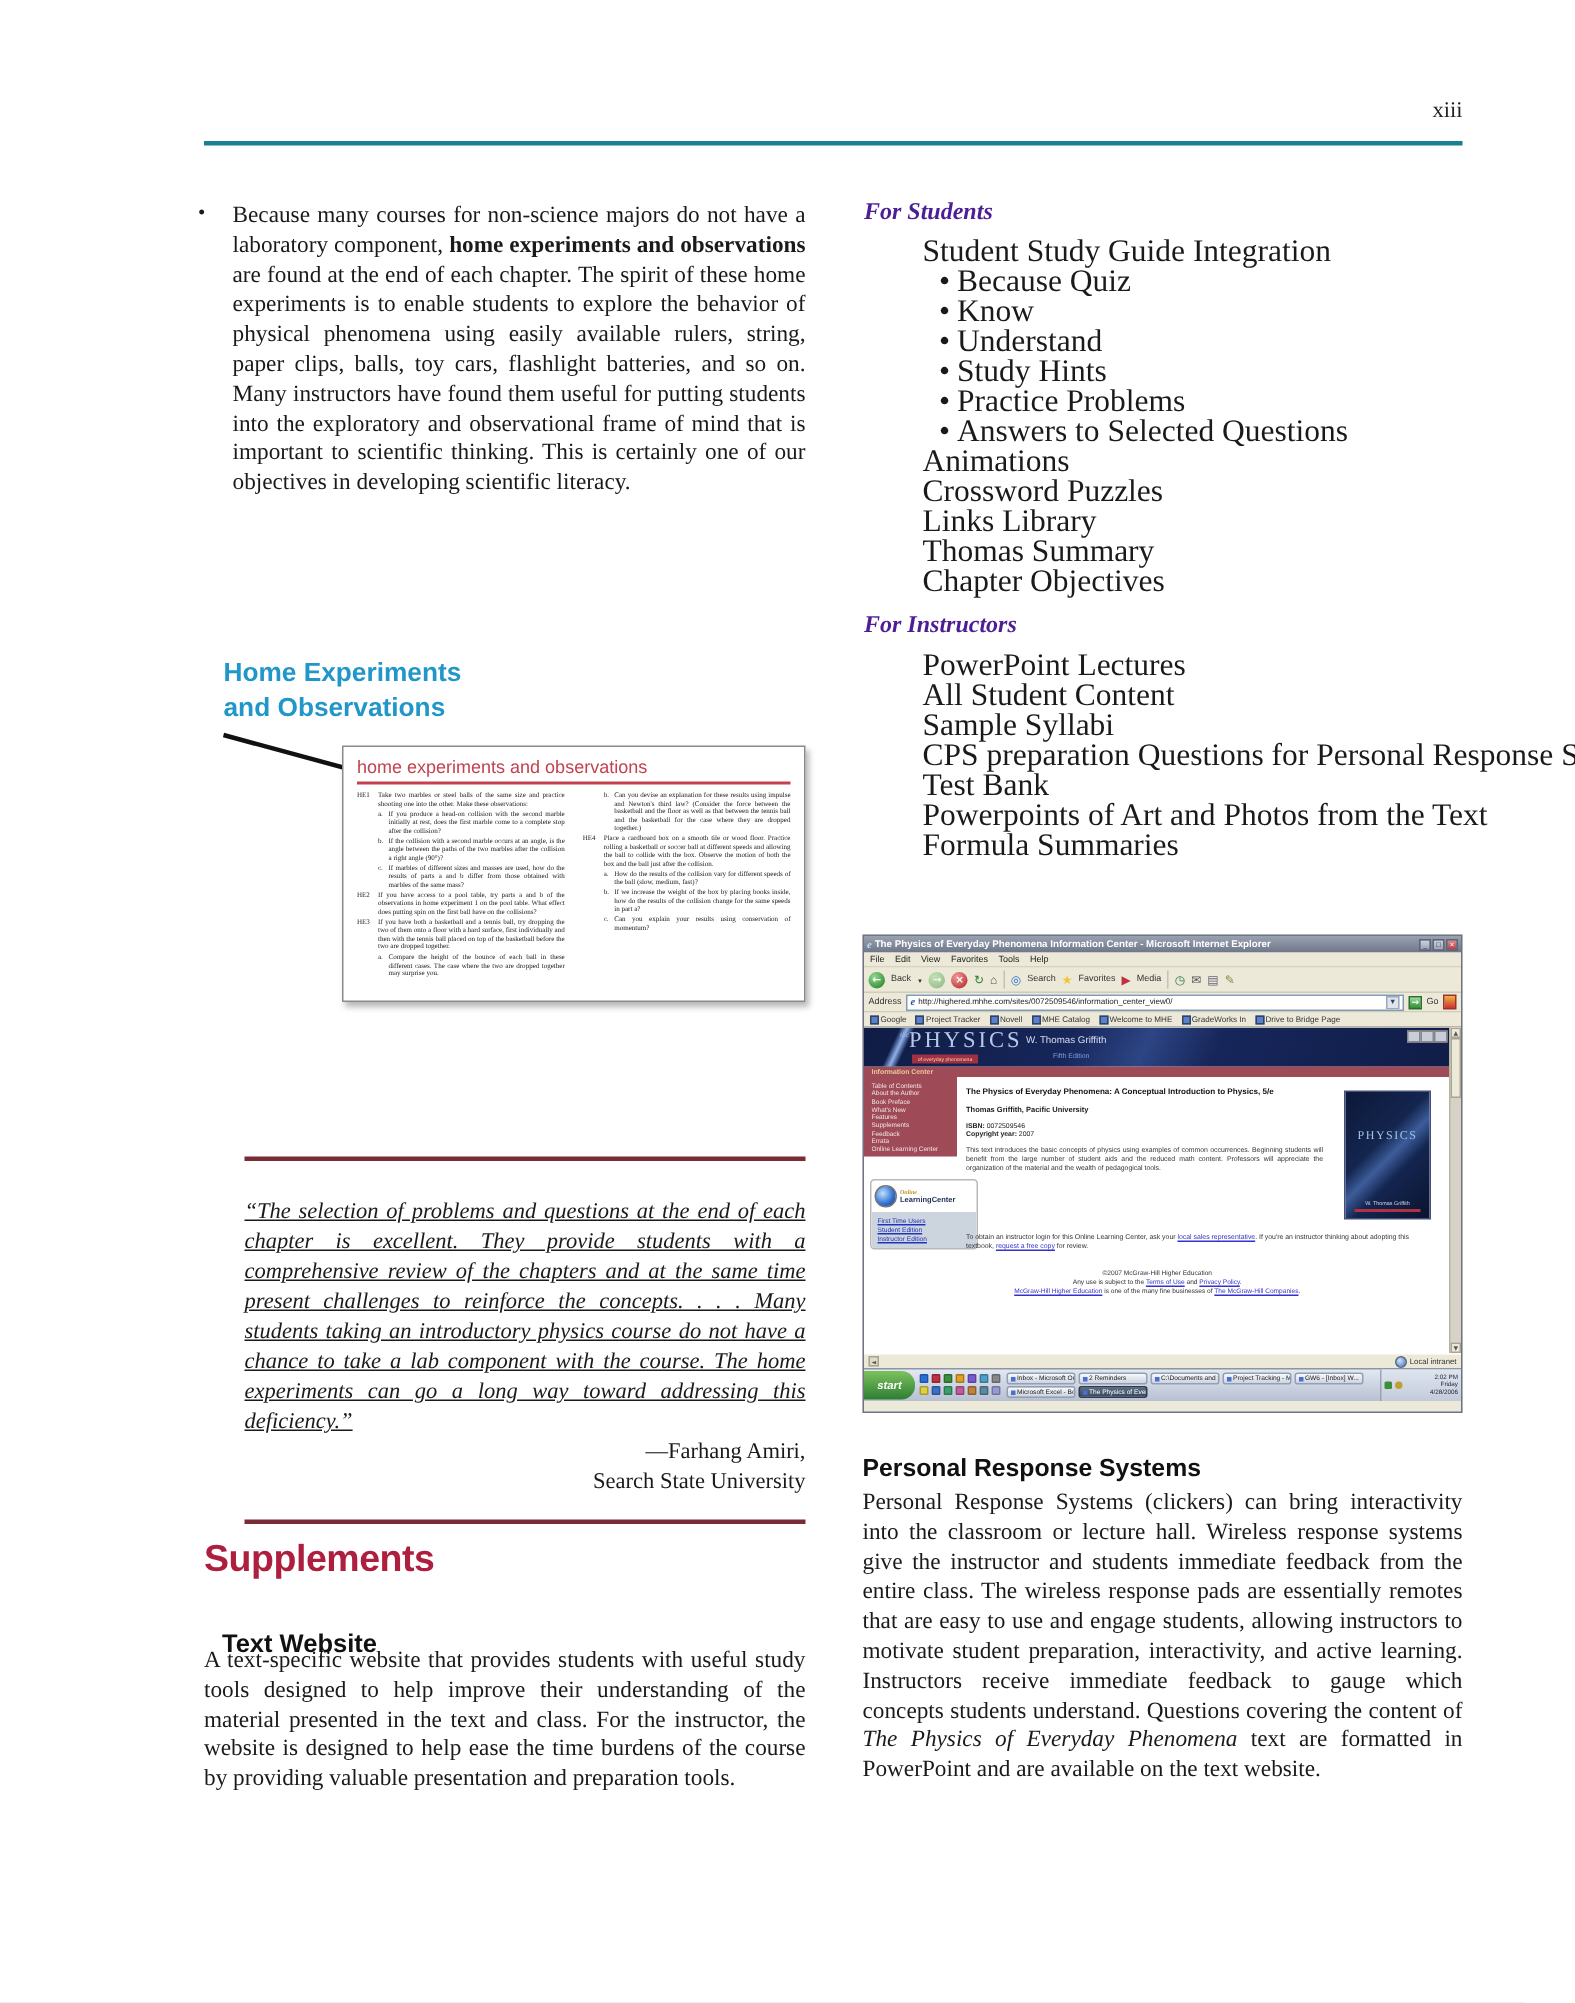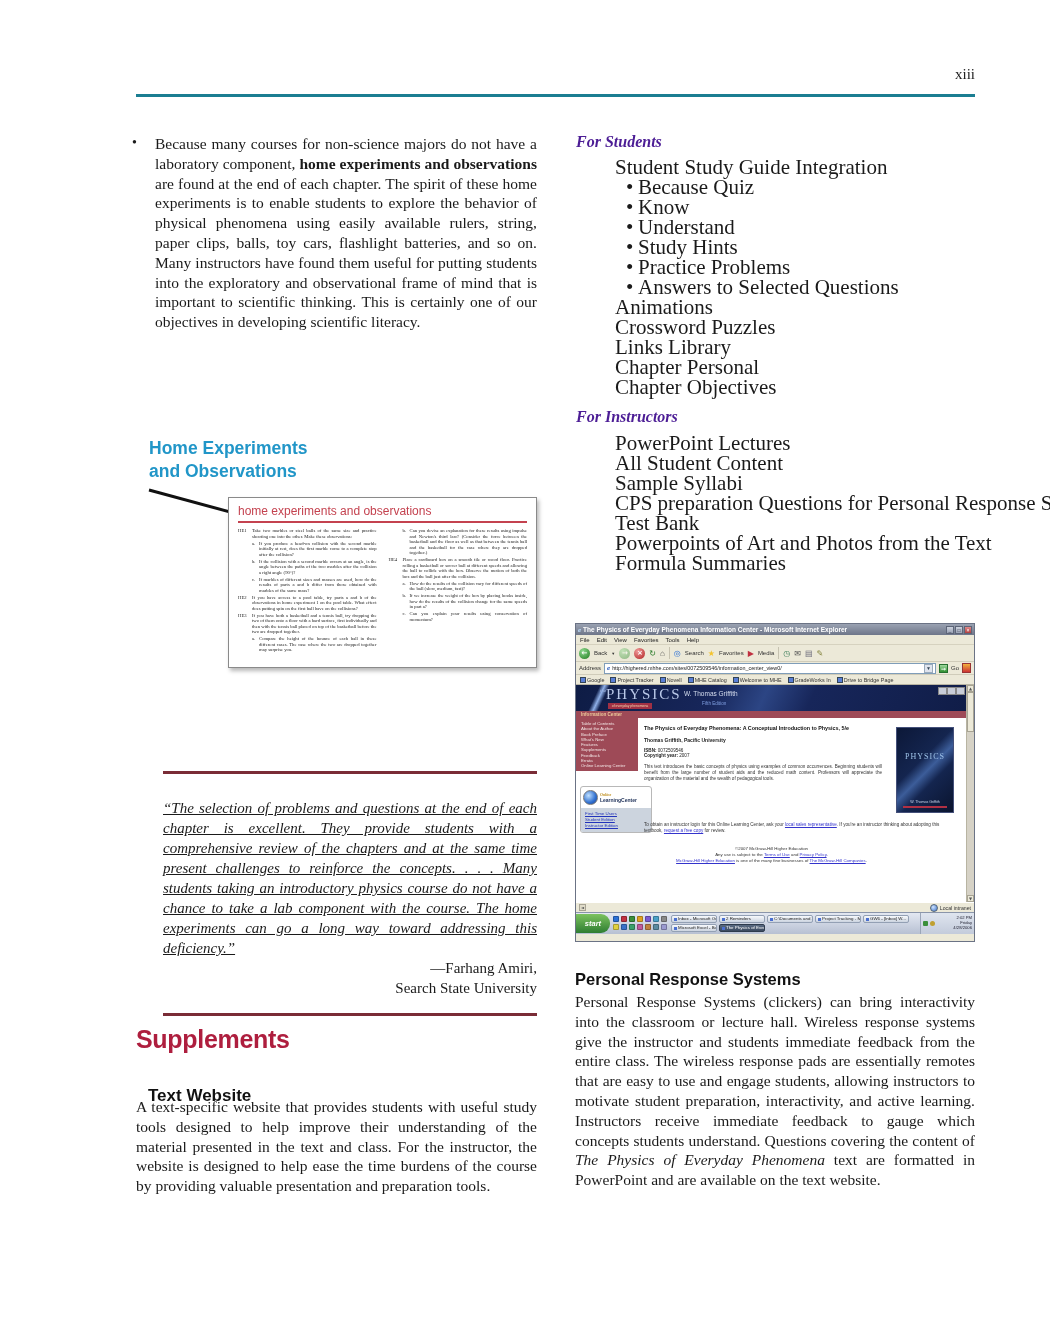--- a/index.html
+++ b/index.html
@@ -227,21 +227,21 @@
     <div class="li lvl1"><span>Student Study Guide Integration</span></div>
         <div class="li lvl2"><span>Because Quiz</span></div>
         <div class="li lvl2"><span>Know</span></div>
         <div class="li lvl2"><span>Understand</span></div>
         <div class="li lvl2"><span>Study Hints</span></div>
         <div class="li lvl2"><span>Practice Problems</span></div>
         <div class="li lvl2"><span>Answers to Selected Questions</span></div>
         <div class="li lvl1"><span>Animations</span></div>
         <div class="li lvl1"><span>Crossword Puzzles</span></div>
         <div class="li lvl1"><span>Links Library</span></div>
-        <div class="li lvl1"><span>Chapter Personal</span></div>
+        <div class="li lvl1"><span>Thomas Summary</span></div>
         <div class="li lvl1"><span>Chapter Objectives</span></div>
       </div>
 
     <h4 class="sec-head fi-head">For Instructors</h4>
     <div class="rlist fi-list">
 
     <div class="li lvl1"><span>PowerPoint Lectures</span></div>
         <div class="li lvl1"><span>All Student Content</span></div>
         <div class="li lvl1"><span>Sample Syllabi</span></div>
         <div class="li lvl1"><span>CPS preparation Questions for Personal Response Systems</span></div>

